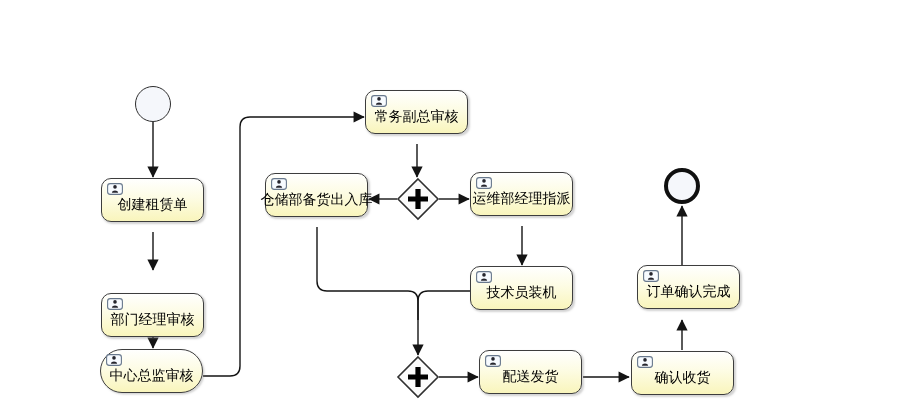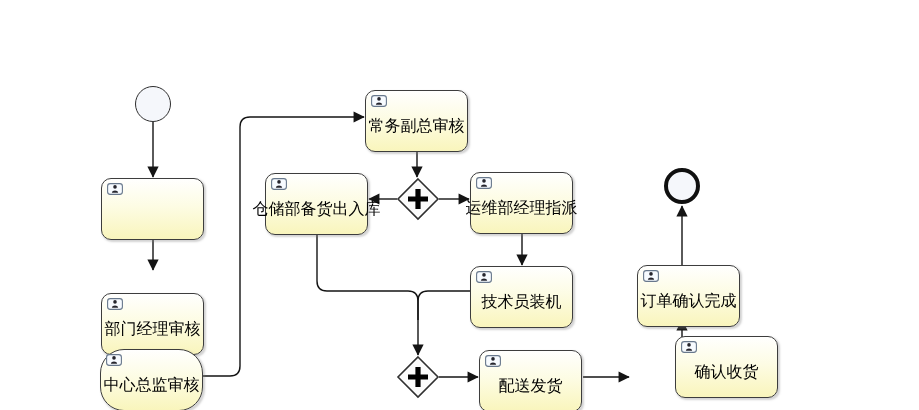--- a/index.html
+++ b/index.html
@@ -2,26 +2,26 @@
 <html><head>
 <meta charset="utf-8">
 <style>
   html,body{margin:0;padding:0;background:#ffffff;}
   .canvas{
     position:relative;width:919px;height:410px;background:#ffffff;
     font-family:"Liberation Sans","DejaVu Sans",sans-serif;overflow:hidden;
   }
   svg.connectors{position:absolute;left:0;top:0;width:919px;height:410px;}
   .task{
-    position:absolute;width:103px;height:62px;box-sizing:border-box;
+    position:absolute;width:103px;height:44px;box-sizing:border-box;
     border:1.6px solid #3d3d3d;border-radius:10px;
     background:linear-gradient(180deg,#fffffe 0%,#fdfce4 45%,#f9f5bc 100%);
     box-shadow:1.5px 1.5px 2px rgba(130,130,130,0.35);
     display:flex;align-items:center;justify-content:center;
-    font-size:16px;color:#000;
+    font-size:14px;color:#000;
   }
   .task-label{white-space:nowrap;padding-top:10px;}
   .badge{position:absolute;top:4px;left:5px;line-height:0;}
   .event{
     position:absolute;width:36px;height:36px;border-radius:50%;
     background:#f5f7fb;box-sizing:border-box;
   }
   .event.start{border:1.7px solid #2e2e2e;}
   .event.end{border:4px solid #101010;}
   .gateway{position:absolute;line-height:0;}
@@ -58,20 +58,21 @@
   <div class="event start" style="left:135px;top:86px;"></div>
 
   <div class="task" style="left:101px;top:178px;">
     <span class="badge">
       <svg width="16" height="12" viewBox="0 0 16 12">
           <rect x="0.6" y="0.6" width="14.8" height="10.8" rx="2.6" fill="#f7fbff" stroke="#68788c" stroke-width="1.1"></rect>
           <circle cx="8" cy="3.9" r="1.8" fill="#26262e"></circle>
           <path d="M4.9,9.8 C4.9,6.8 11.1,6.8 11.1,9.8 Z" fill="#26262e"></path>
         </svg>
     </span>
+    <span class="task-label">创建租赁单</span>
   </div>
 
   <div class="task" style="left:101px;top:271px;margin-top:22px;">
     <span class="badge">
       <svg width="16" height="12" viewBox="0 0 16 12">
           <rect x="0.6" y="0.6" width="14.8" height="10.8" rx="2.6" fill="#f7fbff" stroke="#68788c" stroke-width="1.1"></rect>
           <circle cx="8" cy="3.9" r="1.8" fill="#26262e"></circle>
           <path d="M4.9,9.8 C4.9,6.8 11.1,6.8 11.1,9.8 Z" fill="#26262e"></path>
         </svg>
     </span>
@@ -151,21 +152,21 @@
     <span class="badge">
       <svg width="16" height="12" viewBox="0 0 16 12">
           <rect x="0.6" y="0.6" width="14.8" height="10.8" rx="2.6" fill="#f7fbff" stroke="#68788c" stroke-width="1.1"></rect>
           <circle cx="8" cy="3.9" r="1.8" fill="#26262e"></circle>
           <path d="M4.9,9.8 C4.9,6.8 11.1,6.8 11.1,9.8 Z" fill="#26262e"></path>
         </svg>
     </span>
     <span class="task-label">配送发货</span>
   </div>
 
-  <div class="task" style="left:631px;top:336px;margin-left:44px;">
+  <div class="task" style="left:631px;top:351px;">
     <span class="badge">
       <svg width="16" height="12" viewBox="0 0 16 12">
           <rect x="0.6" y="0.6" width="14.8" height="10.8" rx="2.6" fill="#f7fbff" stroke="#68788c" stroke-width="1.1"></rect>
           <circle cx="8" cy="3.9" r="1.8" fill="#26262e"></circle>
           <path d="M4.9,9.8 C4.9,6.8 11.1,6.8 11.1,9.8 Z" fill="#26262e"></path>
         </svg>
     </span>
     <span class="task-label">确认收货</span>
   </div>
 

